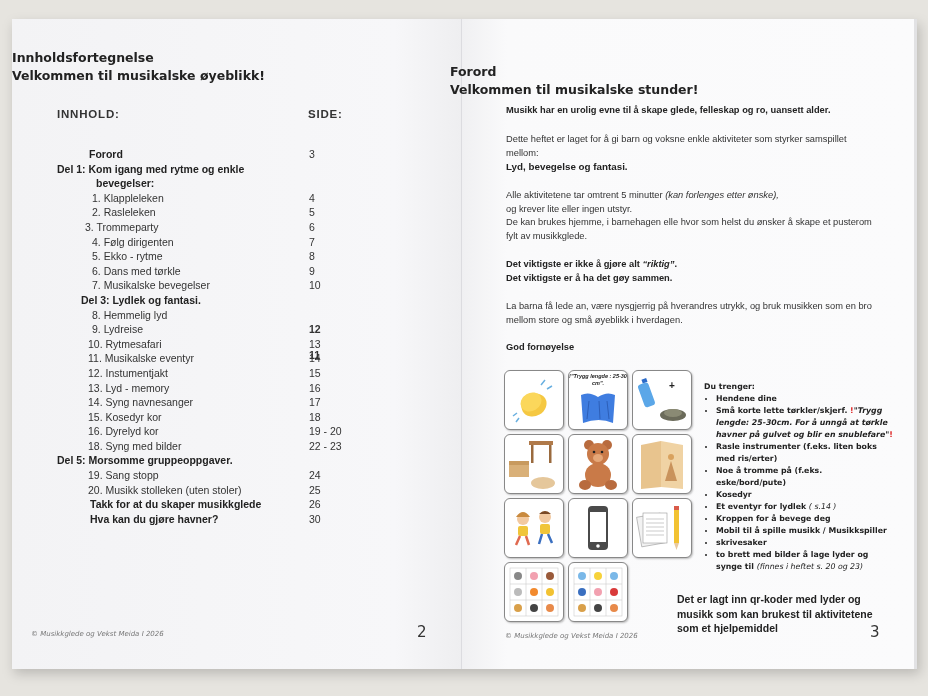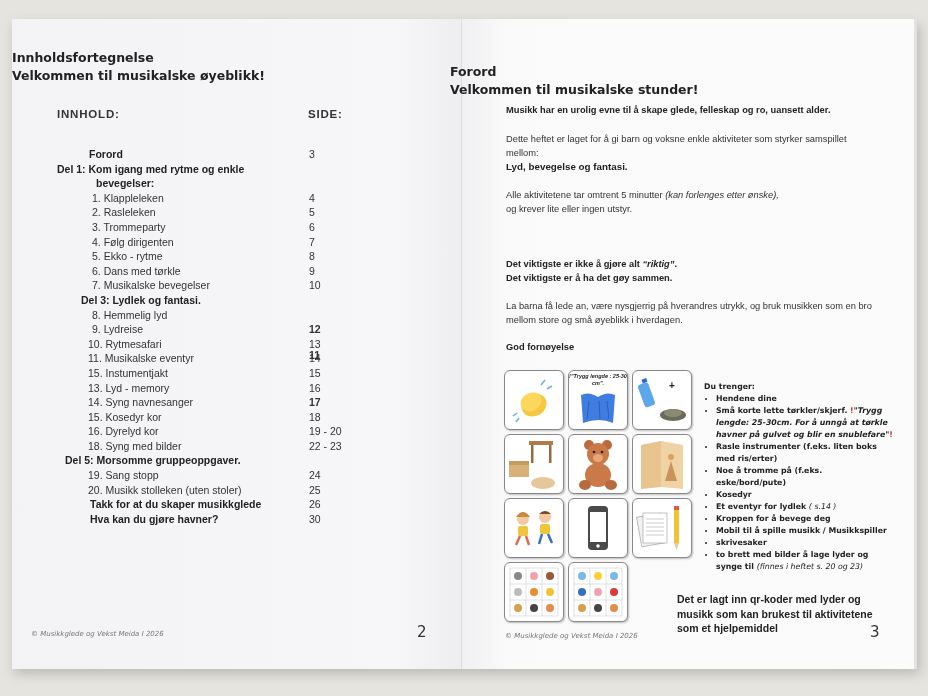--- a/index.html
+++ b/index.html
@@ -57,21 +57,21 @@
       </div>
       <div class="toc-row">
         <span class="lbl" style="left: 35px; color: rgb(51, 51, 51);">1. Klappleleken</span>
         <span class="pg" style="font-weight: normal; color: rgb(51, 51, 51);">4</span>
       </div>
       <div class="toc-row">
         <span class="lbl" style="left: 35px; color: rgb(51, 51, 51);">2. Rasleleken</span>
         <span class="pg" style="font-weight: normal; color: rgb(51, 51, 51);">5</span>
       </div>
       <div class="toc-row">
-        <span class="lbl" style="left: 35px; color: rgb(51, 51, 51);">3. Trommeparty</span>
+        <span class="lbl" style="left: 28px; color: rgb(51, 51, 51);">3. Trommeparty</span>
         <span class="pg" style="font-weight: normal; color: rgb(51, 51, 51);">6</span>
       </div>
       <div class="toc-row">
         <span class="lbl" style="left: 35px; color: rgb(51, 51, 51);">4. Følg dirigenten</span>
         <span class="pg" style="font-weight: normal; color: rgb(51, 51, 51);">7</span>
       </div>
       <div class="toc-row">
         <span class="lbl" style="left: 35px; color: rgb(51, 51, 51);">5. Ekko - rytme</span>
         <span class="pg" style="font-weight: normal; color: rgb(51, 51, 51);">8</span>
       </div>
@@ -97,45 +97,45 @@
       </div>
       <div class="toc-row">
         <span class="lbl" style="left: 31px; color: rgb(51, 51, 51);">10. Rytmesafari</span>
         <span class="pg" style="font-weight: normal; color: rgb(51, 51, 51);">13</span>
       </div>
       <div class="toc-row">
         <span class="lbl" style="left: 31px; color: rgb(51, 51, 51);">11. Musikalske eventyr</span>
         <span class="pg" style="font-weight: normal; color: rgb(51, 51, 51);">14</span>
       </div>
       <div class="toc-row">
-        <span class="lbl" style="left: 31px; color: rgb(51, 51, 51);">15. Instumentjakt</span>
+        <span class="lbl" style="left: 31px; color: rgb(51, 51, 51);">12. Instumentjakt</span>
         <span class="pg" style="font-weight: normal; color: rgb(51, 51, 51);">15</span>
       </div>
       <div class="toc-row">
         <span class="lbl" style="left: 31px; color: rgb(51, 51, 51);">13. Lyd  - memory</span>
         <span class="pg" style="font-weight: normal; color: rgb(51, 51, 51);">16</span>
       </div>
       <div class="toc-row">
         <span class="lbl" style="left: 31px; color: rgb(51, 51, 51);">14. Syng navnesanger</span>
-        <span class="pg" style="font-weight: bold; color: rgb(51, 51, 51); text-align: center;">17</span>
+        <span class="pg" style="font-weight: normal; color: rgb(51, 51, 51); text-align: center;">17</span>
       </div>
       <div class="toc-row">
         <span class="lbl" style="left: 31px; color: rgb(51, 51, 51);">15. Kosedyr kor</span>
         <span class="pg" style="font-weight: normal; color: rgb(51, 51, 51);">18</span>
       </div>
       <div class="toc-row">
         <span class="lbl" style="left: 31px; color: rgb(51, 51, 51);">16. Dyrelyd kor</span>
         <span class="pg" style="font-weight: normal; color: rgb(51, 51, 51);">19 - 20</span>
       </div>
       <div class="toc-row">
         <span class="lbl" style="left: 31px; color: rgb(51, 51, 51);">18. Syng med bilder</span>
         <span class="pg" style="font-weight: normal; color: rgb(51, 51, 51);">22 - 23</span>
       </div>
       <div class="toc-row b">
-        <span class="lbl" style="left: 8px;">Del 5: Morsomme gruppeoppgaver.</span>
+        <span class="lbl" style="left: 0px;">Del 5: Morsomme gruppeoppgaver.</span>
         <span class="pg" style="font-weight: normal; color: rgb(51, 51, 51);"></span>
       </div>
       <div class="toc-row">
         <span class="lbl" style="left: 31px; color: rgb(51, 51, 51);">19. Sang stopp</span>
         <span class="pg" style="font-weight: normal; color: rgb(51, 51, 51);">24</span>
       </div>
       <div class="toc-row">
         <span class="lbl" style="left: 31px; color: rgb(51, 51, 51);">20. Musikk stolleken (uten stoler)</span>
         <span class="pg" style="font-weight: normal; color: rgb(51, 51, 51);">25</span>
       </div>
@@ -164,20 +164,21 @@
   <div class="rp b" style="top:85px;color:#222;">Musikk har en urolig evne til å skape glede, felleskap og ro, uansett alder.</div>
 
   <div class="rp" style="top:114px;">
     <div>Dette heftet er laget for å gi barn og voksne enkle aktiviteter som styrker samspillet mellom:</div>
     <div class="center b" style="color:#222;font-size:9.8px;">Lyd, bevegelse og fantasi.</div>
   </div>
 
   <div class="rp" style="top:170px;">
     <div><span>Alle aktivitetene tar omtrent 5 minutter </span><i>(kan forlenges etter ønske),</i></div>
     <div>og krever lite eller ingen utstyr.</div>
+    <div>De kan brukes hjemme, i barnehagen elle hvor som helst du ønsker å skape et pusterom fylt av musikkglede.</div>
   </div>
 
   <div class="rp center b" style="top:239px;color:#222;">
     <div><span>Det viktigste er ikke å gjøre alt </span><i>“riktig”</i><span>.</span></div>
     <div>Det viktigste er å ha det gøy sammen.</div>
   </div>
 
   <div class="rp" style="top:281px;">La barna få lede an, være nysgjerrig på hverandres utrykk, og bruk musikken som en bro mellom store og små øyeblikk i hverdagen.</div>
   <div class="rp center b" style="top:322px;color:#222;">God fornøyelse</div>
 

